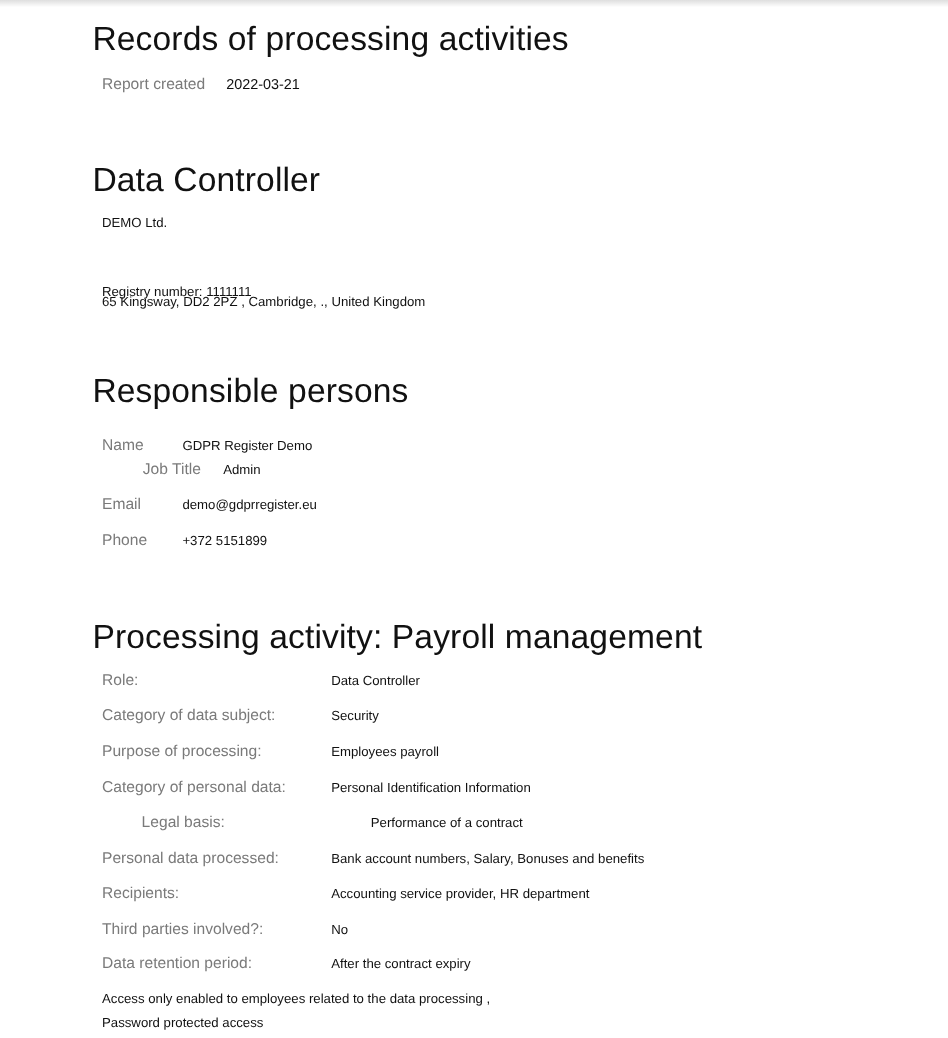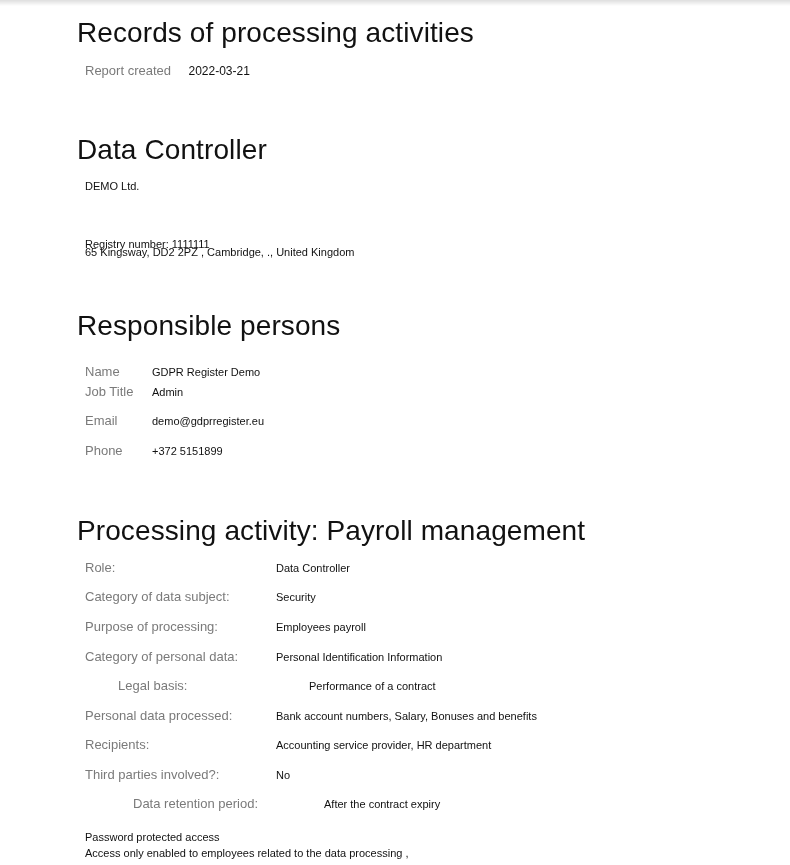--- a/index.html
+++ b/index.html
@@ -38,21 +38,21 @@
   <h2 class="sec" style="top:138px;">Data Controller</h2>
   <div class="row val" style="top:178px;">DEMO Ltd.</div>
   <div class="row val" style="top:207px;margin-top:37px;">65 Kingsway, DD2 2PZ , Cambridge, ., United Kingdom</div>
   <div class="row val" style="top:236px;">Registry number: 1111111</div>
 
   <h2 class="sec" style="top:314px;">Responsible persons</h2>
   <div class="row" style="top:363px;">
     <span class="lbl" style="display:inline-block;width:67px;">Name</span><span class="val">GDPR Register Demo</span>
   </div>
   <div class="row" style="top:383px;">
-    <span class="lbl" style="display:inline-block;width:67px;">Job Title</span><span class="val">Admin</span>
+    <span class="lbl" style="display:inline-block;width:67px;margin-left:34px;">Job Title</span><span class="val">Admin</span>
   </div>
   <div class="row" style="top:412px;">
     <span class="lbl" style="display:inline-block;width:67px;">Email</span><span class="val">demo@gdprregister.eu</span>
   </div>
   <div class="row" style="top:442px;">
     <span class="lbl" style="display:inline-block;width:67px;">Phone</span><span class="val">+372 5151899</span>
   </div>
 
   <h2 class="sec" style="top:519px;">Processing activity: Payroll management</h2>
 
@@ -73,23 +73,23 @@
   </div>
   <div class="row" style="top:707px;">
     <span class="lbl" style="display:inline-block;width:191px;">Personal data processed:</span><span class="val">Bank account numbers, Salary, Bonuses and benefits</span>
   </div>
   <div class="row" style="top:736px;">
     <span class="lbl" style="display:inline-block;width:191px;">Recipients:</span><span class="val">Accounting service provider, HR department</span>
   </div>
   <div class="row" style="top:766px;">
     <span class="lbl" style="display:inline-block;width:191px;">Third parties involved?:</span><span class="val">No</span>
   </div>
-  <div class="row" style="top:795px;margin-left:48px;">
+  <div class="row" style="top:795px;">
     <span class="lbl" style="display:inline-block;width:191px;">Data retention period:</span><span class="val">After the contract expiry</span>
   </div>
   <div class="row" style="top:825px;">
     <span style="display:inline-block;vertical-align:top;">
+      <span class="val" style="display:block;">Access only enabled to employees related to the data processing ,</span>
       <span class="val" style="display:block;margin-top:4px;">Password protected access</span>
-      <span class="val" style="display:block;">Access only enabled to employees related to the data processing ,</span>
     </span>
   </div>
 
 </div>
 
 </body></html>

